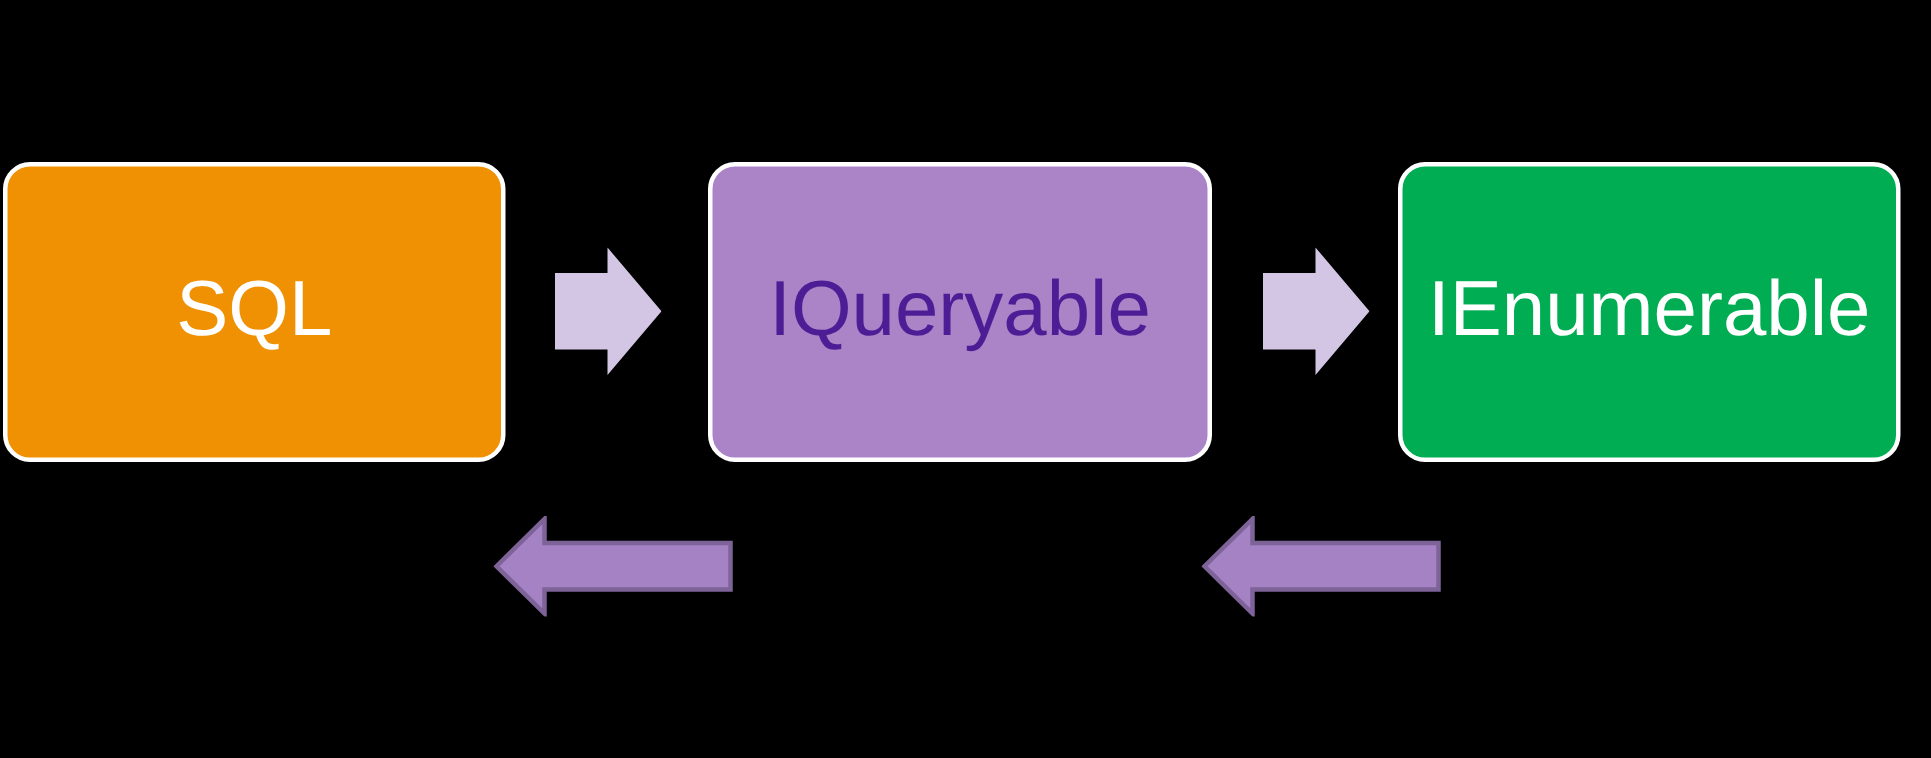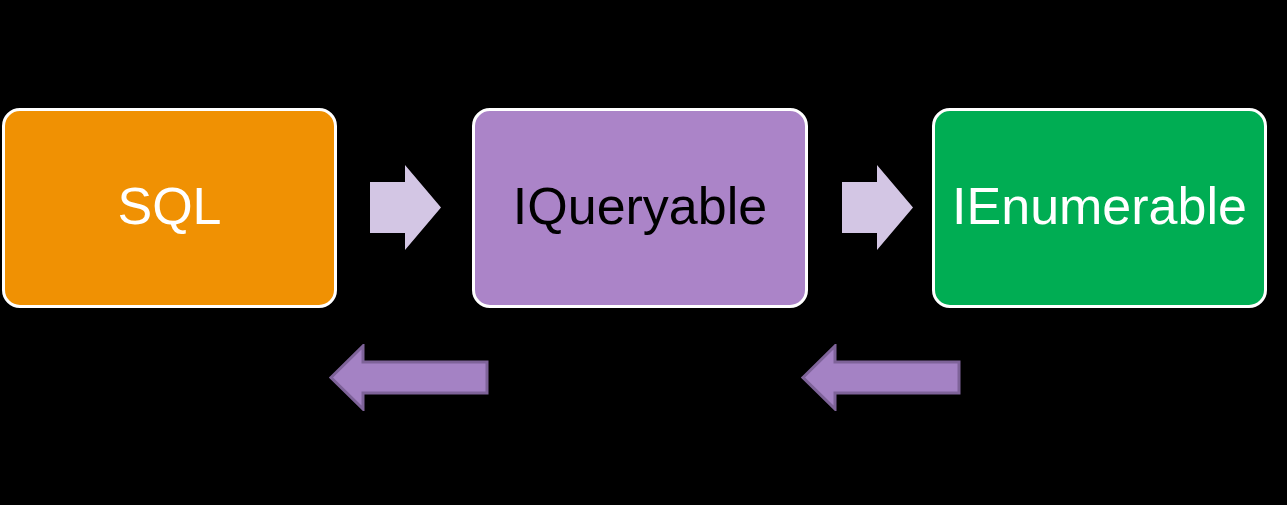--- a/index.html
+++ b/index.html
@@ -63,21 +63,21 @@
 </head>
 <body>
 
 <div class="canvas" style="--bg: #000000;">
 
   <div class="node" id="node-sql" style="background: rgb(240, 145, 3); border-color: rgb(255, 255, 255);">
     <span class="node-label" style="color: rgb(255, 255, 255);">SQL</span>
   </div>
 
   <div class="node" id="node-iqueryable" style="background: rgb(171, 132, 200); border-color: rgb(255, 255, 255);">
-    <span class="node-label" style="color: #000000;">IQueryable</span>
+    <span class="node-label" style="color: #4c1d95;">IQueryable</span>
   </div>
 
   <div class="node" id="node-ienumerable" style="background: rgb(0, 173, 83); border-color: rgb(255, 255, 255);">
     <span class="node-label" style="color: rgb(255, 255, 255);">IEnumerable</span>
   </div>
 
   <div class="fwd-arrow" id="fwd-arrow-1">
     <svg viewBox="0 0 71 85" preserveAspectRatio="none" aria-hidden="true">
       <polygon points="0,17 35,17 35,0 71,42.5 35,85 35,68 0,68" fill="#D3C6E4"></polygon>
     </svg>

